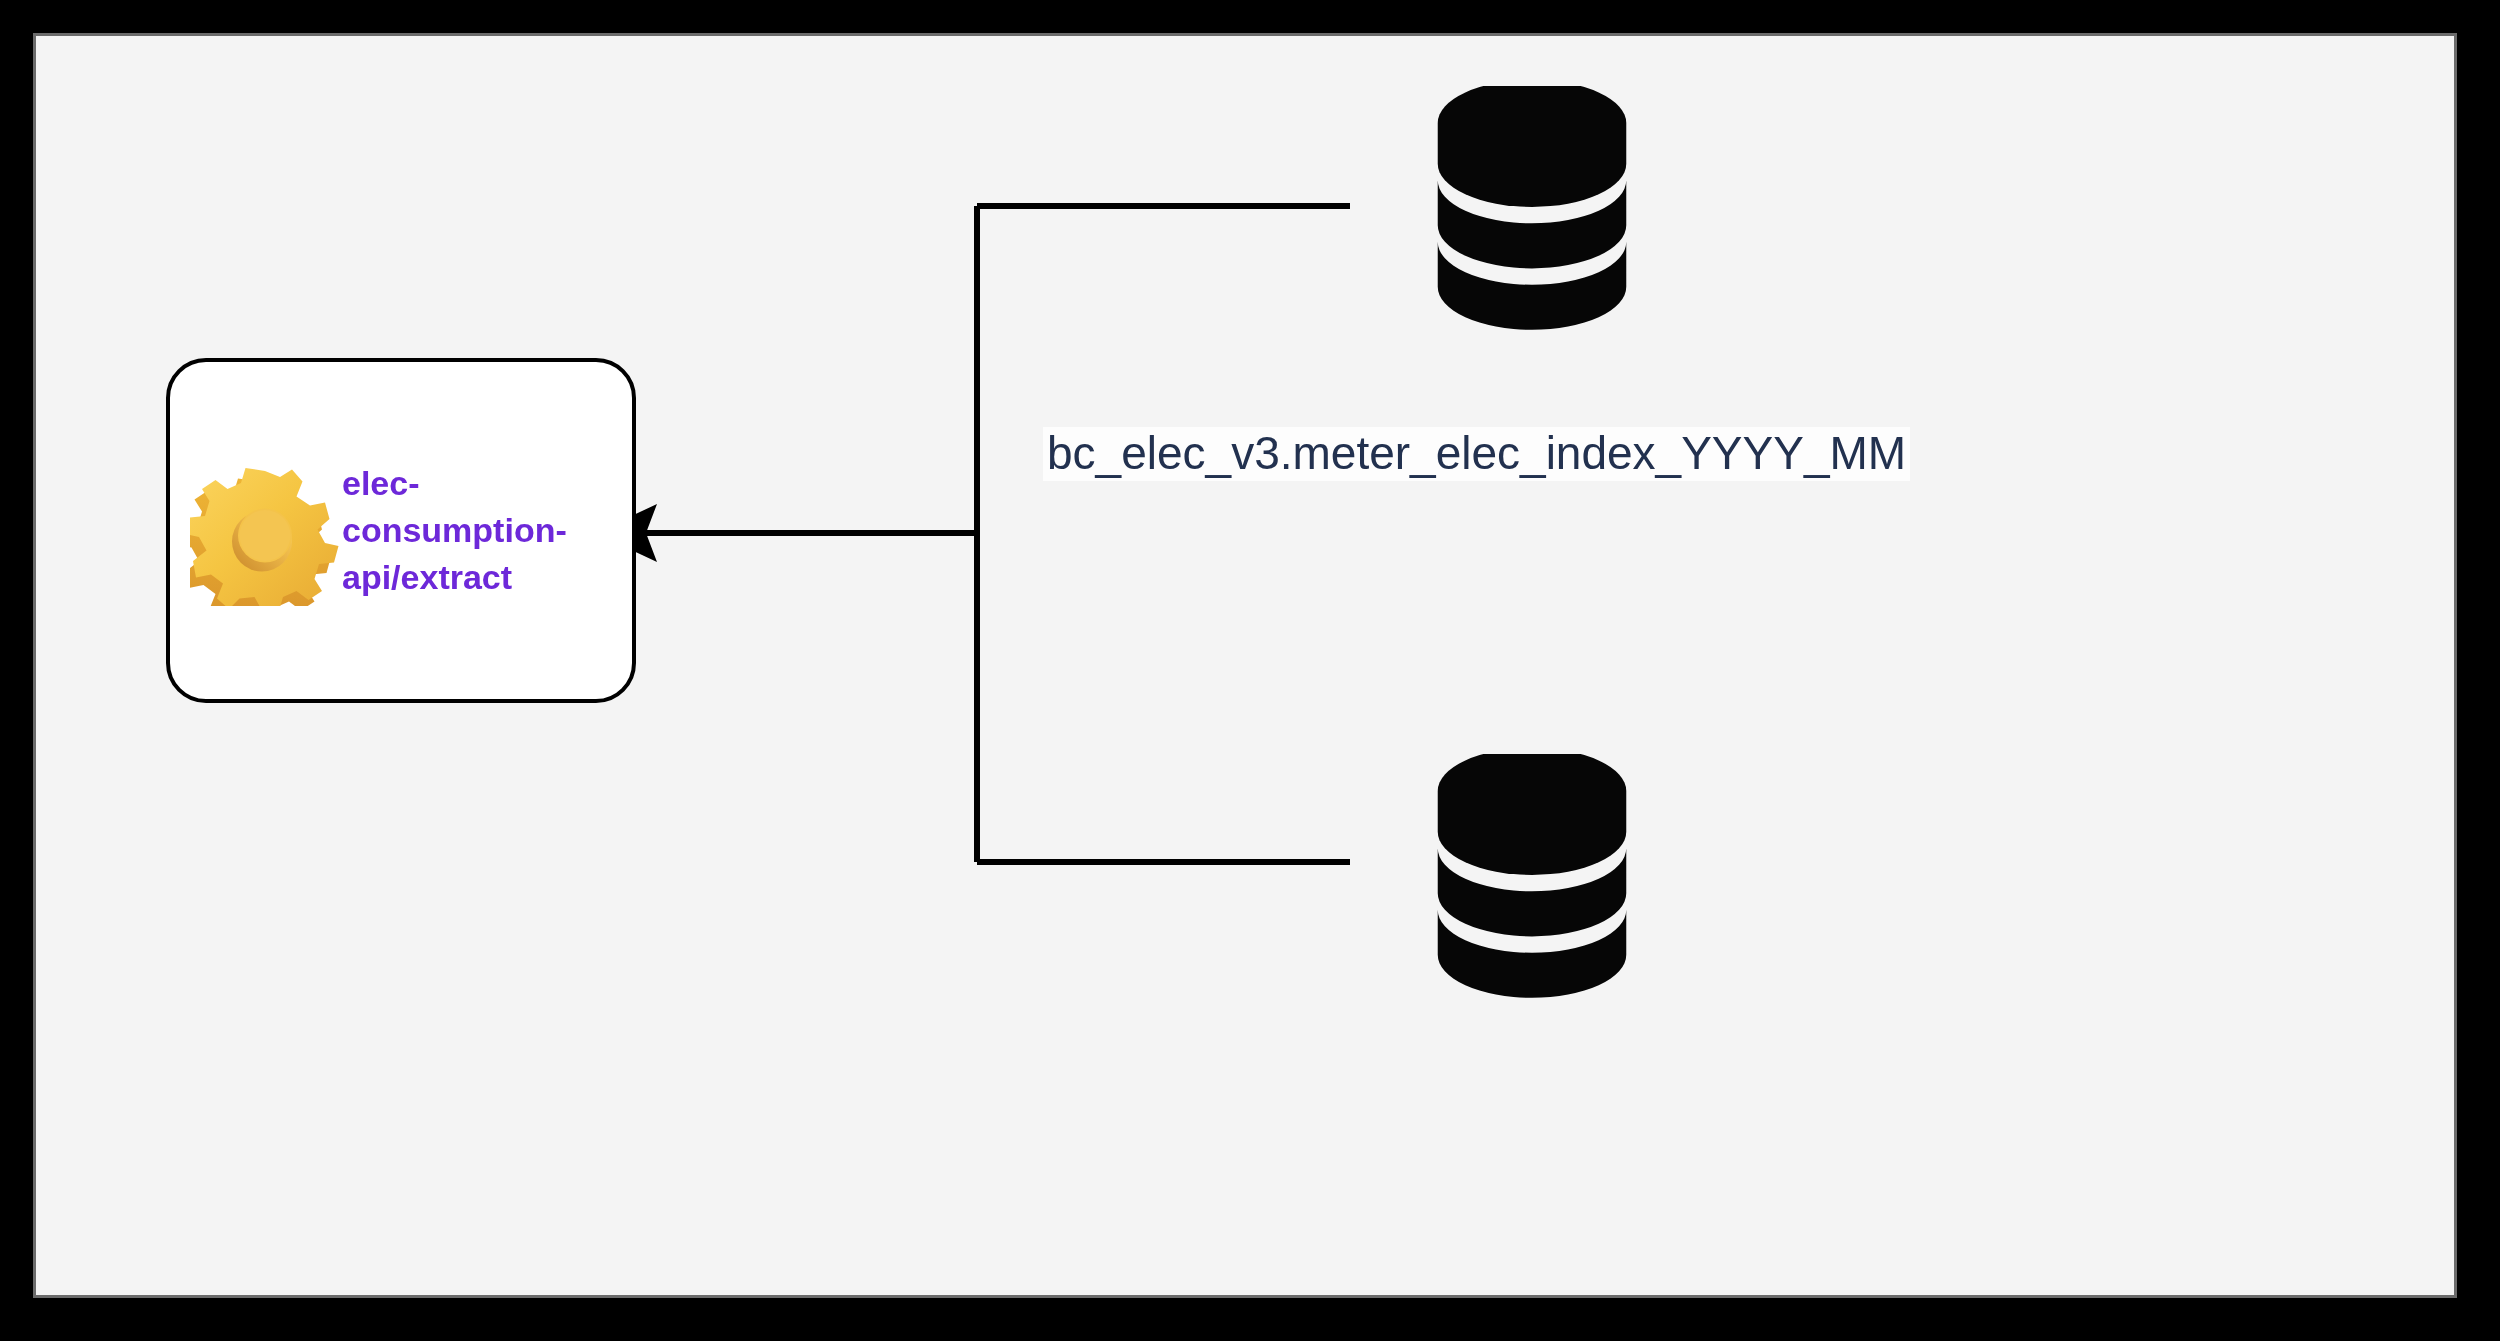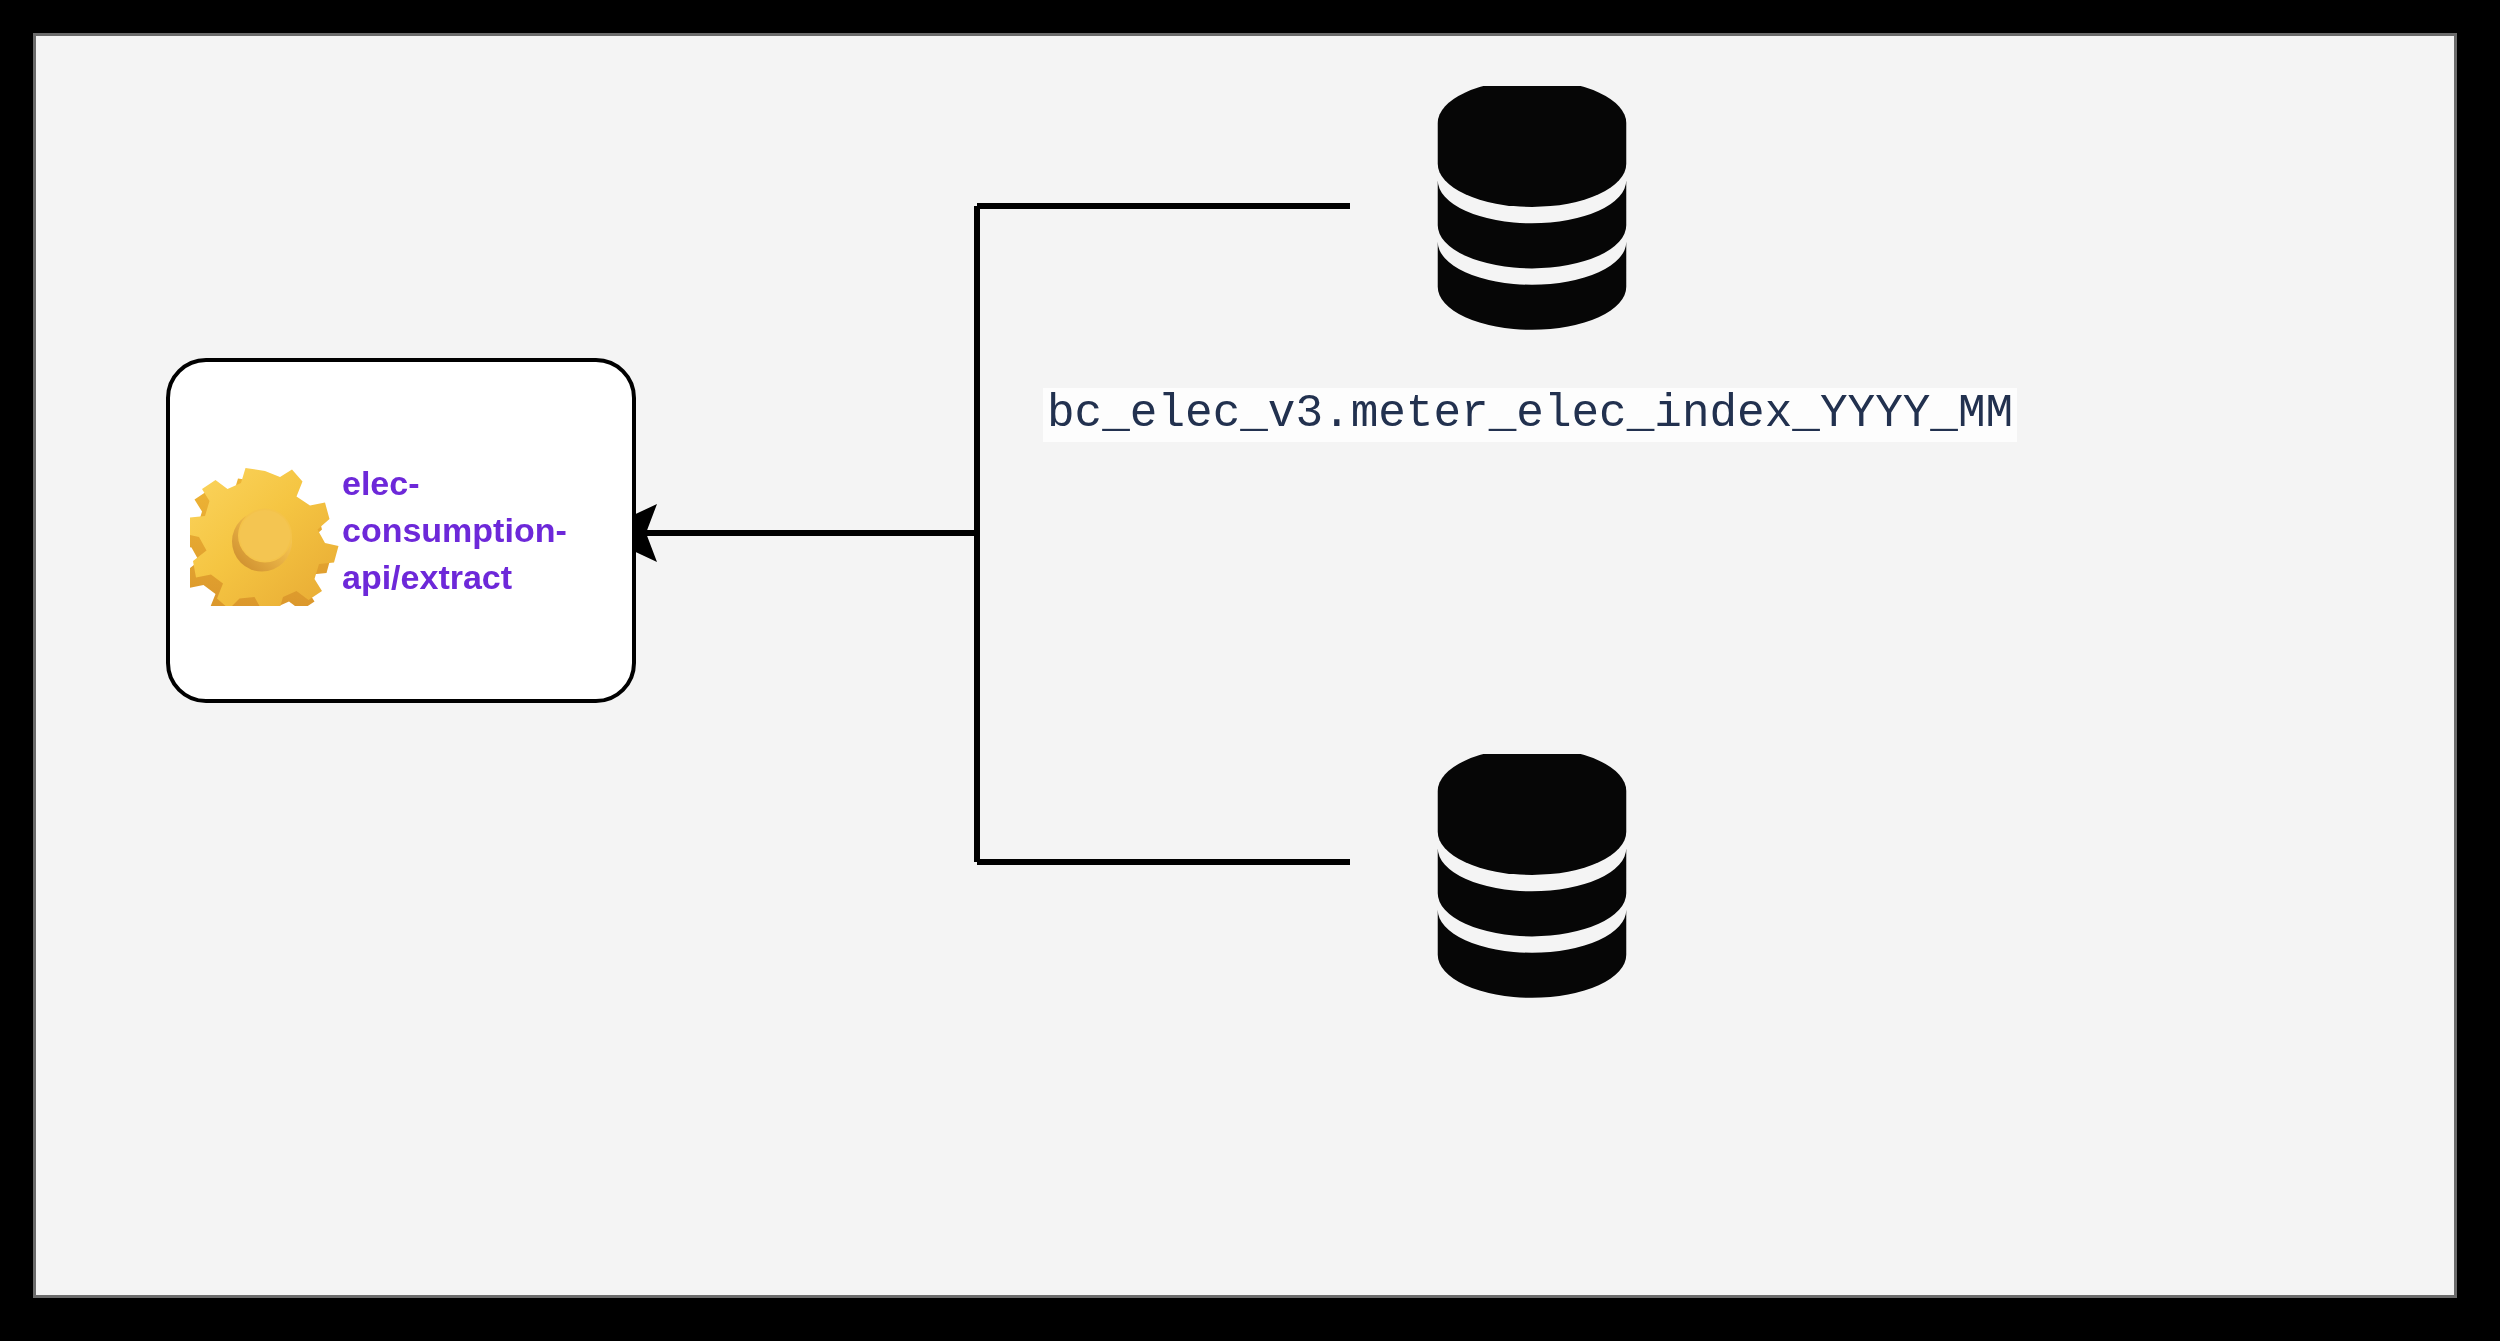--- a/index.html
+++ b/index.html
@@ -95,28 +95,29 @@
     height: 250px;
     line-height: 0;
   }
 
   #db-icon-top    { left: 1393px; top: 50px;  }
   #db-icon-bottom { left: 1393px; top: 718px; }
 
   
   .db-label {
     position: absolute;
-    font-family: Liberation Mono, monospace;
+    font-family: Liberation Sans, sans-serif;
     font-size: 46px;
     font-weight: normal;
     color: #22314f;
     background: #fdfdfd;
     white-space: nowrap;
     padding: 1px 4px;
     line-height: 1.12;
+    margin-top: 39px;
   }
 
   #db-label-top    { left: 1007px; top: 352px;  }
   #db-label-bottom { left: 1066px; top: 1010px; }
 </style>
 </head>
 <body>
 
 <div id="screen">
 

